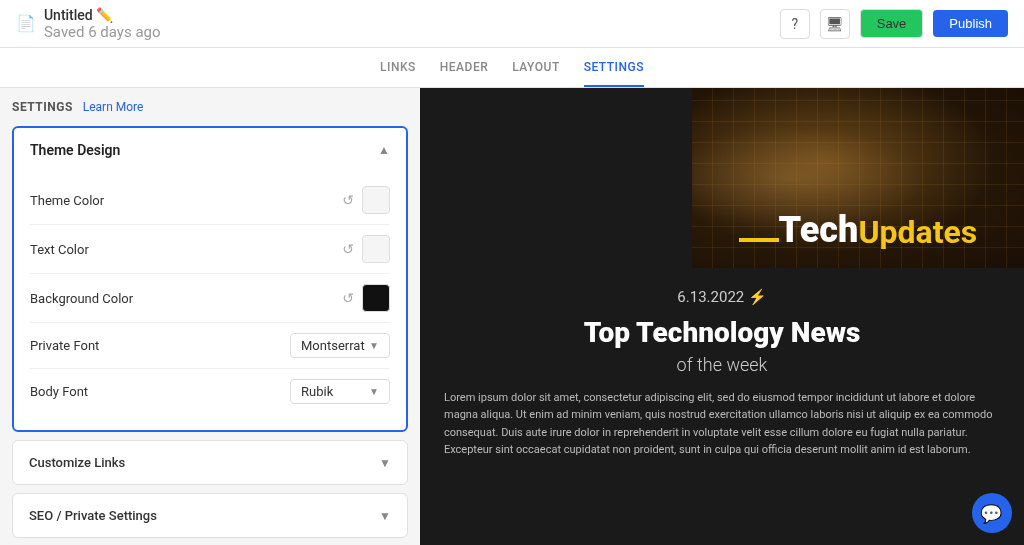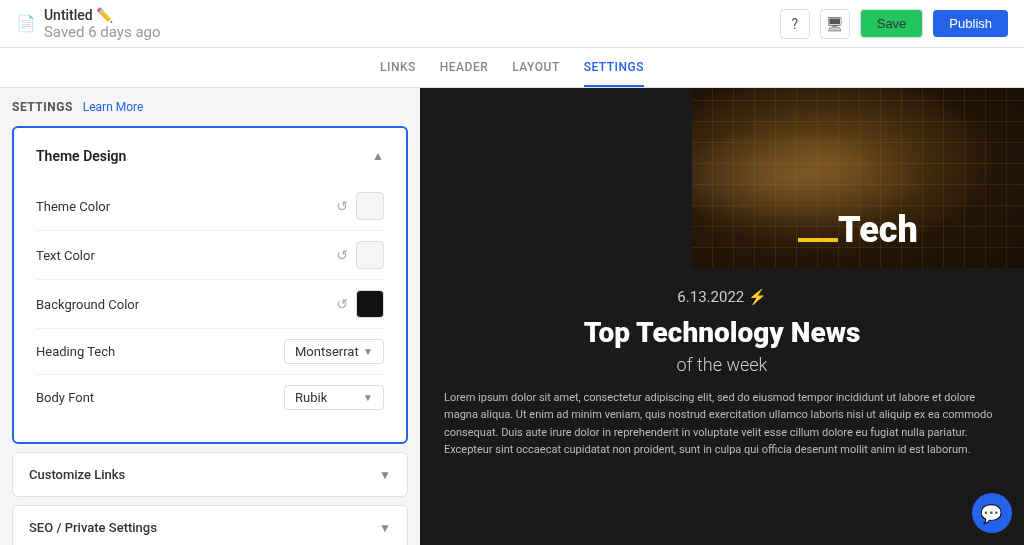--- a/index.html
+++ b/index.html
@@ -46,21 +46,21 @@
     .main-layout { display: flex; height: calc(545px - 88px); }
 
     
     .left-panel { width: 420px; background: #f5f5f5; padding: 12px; overflow-y: auto; flex-shrink: 0; }
     .panel-header { display: flex; align-items: center; gap: 10px; margin-bottom: 12px; }
     .panel-header-title { font-size: 12px; font-weight: 700; color: #555; text-transform: uppercase; letter-spacing: 0.5px; }
     .panel-header-link { font-size: 12px; color: #2563eb; cursor: pointer; }
 
     
     .settings-card {
-      background: #fff; border: 2px solid #2563eb; border-radius: 6px; padding: 6px; overflow: hidden; margin-bottom: 8px;
+      background: #fff; border: 2px solid #2563eb; border-radius: 6px; padding: 0; overflow: hidden; margin-bottom: 8px;
     }
     .section-header {
       display: flex; align-items: center; justify-content: space-between;
       padding: 14px 16px; cursor: pointer;
     }
     .section-header-title { font-size: 14px; font-weight: 600; color: #222; }
     .section-chevron { color: #888; font-size: 12px; }
     .section-body { padding: 4px 16px 16px 16px; }
 
     .setting-row {
@@ -216,21 +216,21 @@
 
         <div class="setting-row">
           <span class="setting-label">Background Color</span>
           <div class="setting-controls">
             <span class="reset-icon">↺</span>
             <div class="color-swatch black"></div>
           </div>
         </div>
 
         <div class="setting-row">
-          <span class="setting-label">Heading Tech</span>
+          <span class="setting-label">Private Font</span>
           <div class="font-select">
             <span>Montserrat</span>
             <span class="font-select-arrow">▼</span>
           </div>
         </div>
 
         <div class="setting-row">
           <span class="setting-label">Body Font</span>
           <div class="font-select">
             <span>Rubik</span>
@@ -258,20 +258,21 @@
 
       <div class="hero-dark-overlay"></div>
 
       <div class="hero-image">
         <div class="circuit-board"></div>
       </div>
 
       <div class="tech-updates-overlay">
         <div class="tech-accent-line"></div>
         <span class="tech-title-tech">Tech</span>
+        <span class="tech-title-updates">Updates</span>
       </div>
 
       <div class="article-content">
         <div class="article-date">
           <span>6.13.2022</span>
           <span class="article-date-icon">⚡</span>
         </div>
         <div class="article-title">Top Technology News</div>
         <div class="article-subtitle">of the week</div>
         <div class="article-body">Lorem ipsum dolor sit amet, consectetur adipiscing elit, sed do eiusmod tempor incididunt ut labore et dolore magna aliqua. Ut enim ad minim veniam, quis nostrud exercitation ullamco laboris nisi ut aliquip ex ea commodo consequat. Duis aute irure dolor in reprehenderit in voluptate velit esse cillum dolore eu fugiat nulla pariatur. Excepteur sint occaecat cupidatat non proident, sunt in culpa qui officia deserunt mollit anim id est laborum.</div>

